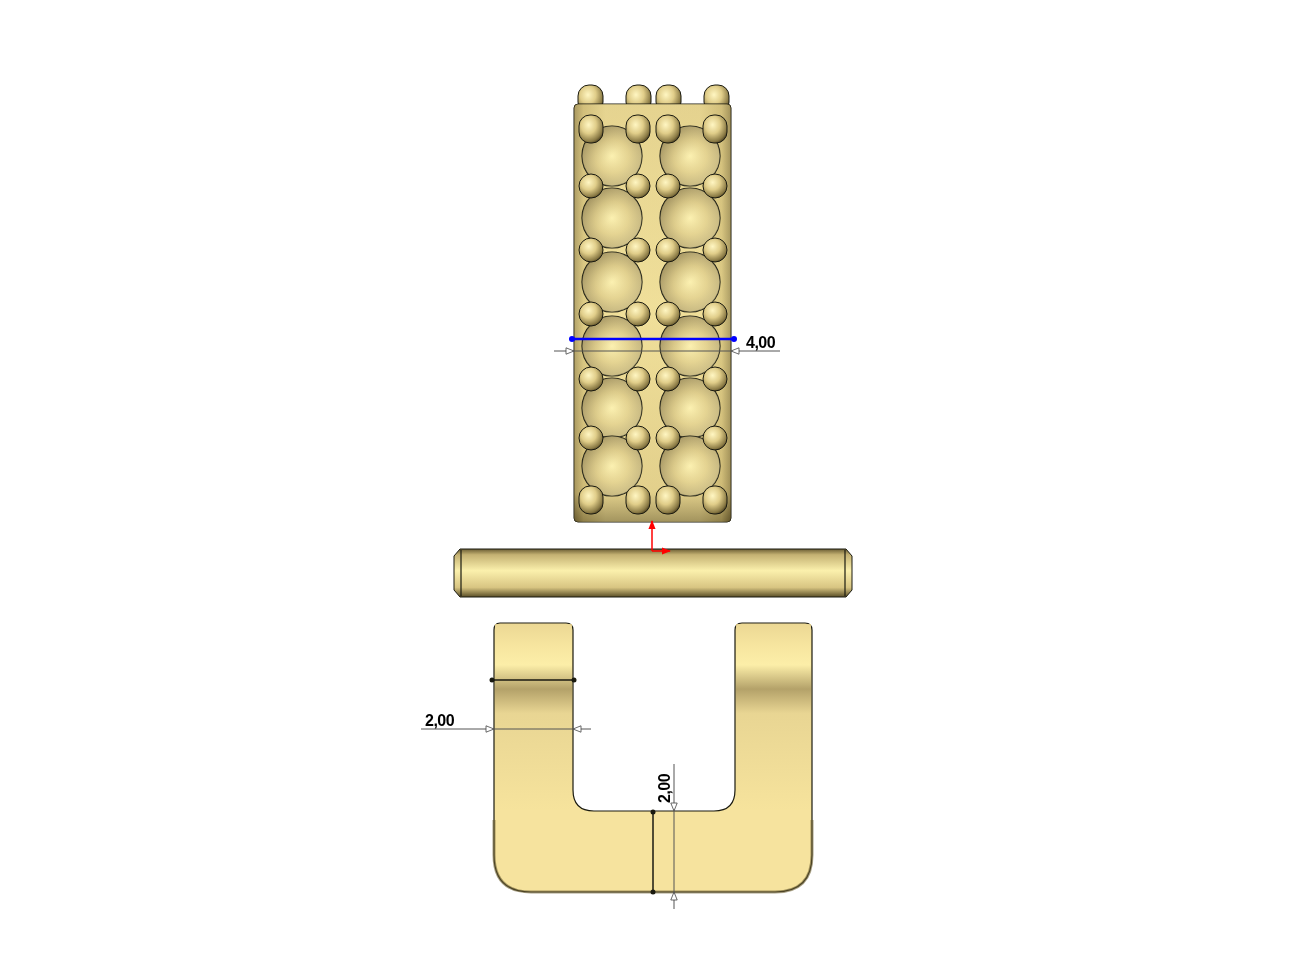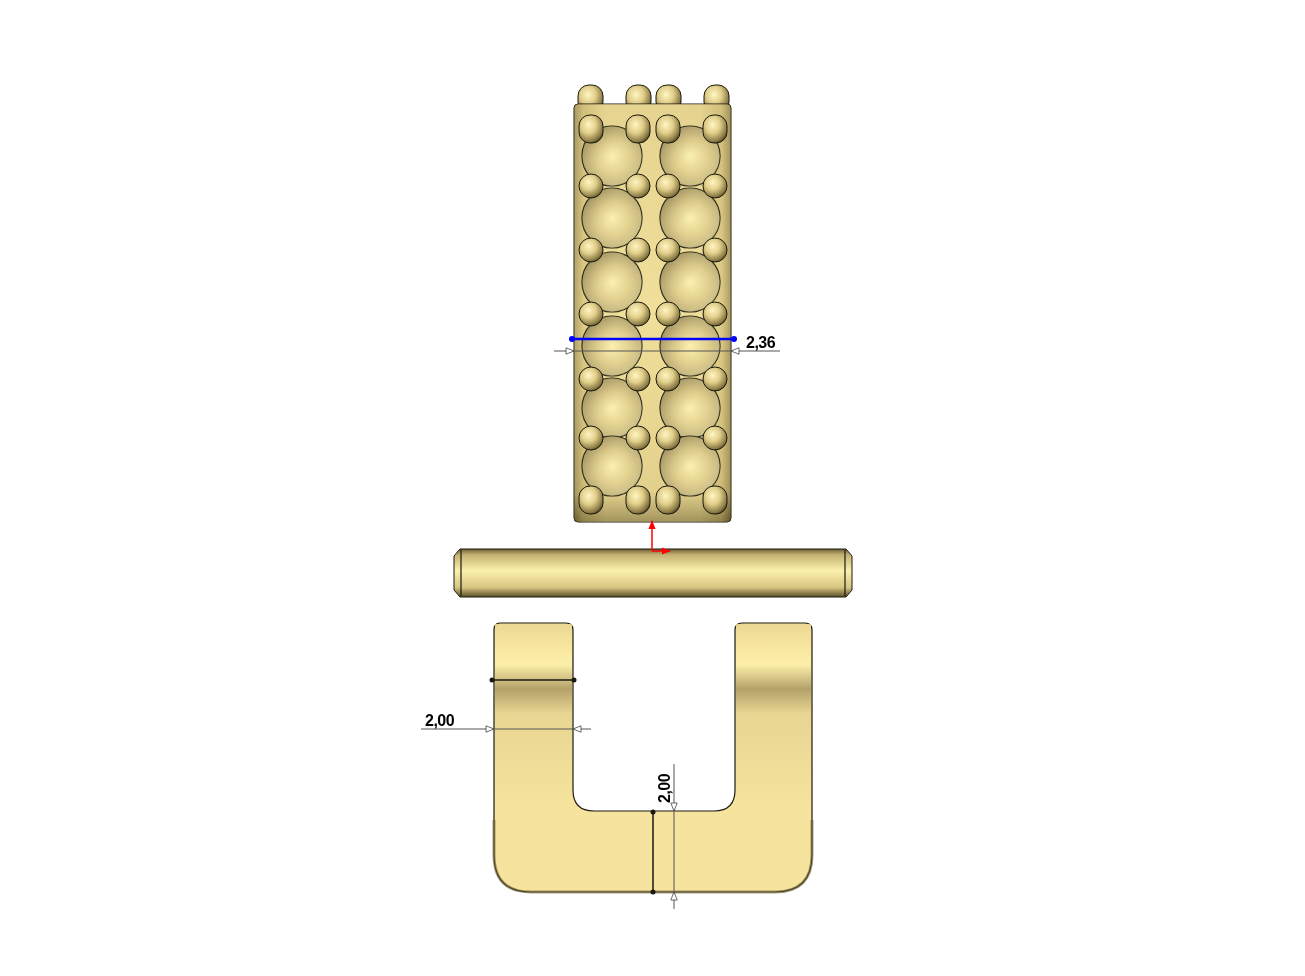--- a/index.html
+++ b/index.html
@@ -197,15 +197,15 @@
     <line x1="591" y1="729" x2="573" y2="729" stroke="#555" stroke-width="1" marker-end="url(#arrowOpen)"></line>
   </g>
 
   <g>
     <line x1="674" y1="764" x2="674" y2="811" stroke="#555" stroke-width="1" marker-end="url(#arrowOpen)"></line>
     <line x1="674" y1="811" x2="674" y2="892" stroke="#555" stroke-width="1"></line>
     <line x1="674" y1="909" x2="674" y2="892" stroke="#555" stroke-width="1" marker-end="url(#arrowOpen)"></line>
   </g>
 </svg>
 
-<div class="dim-label" style="left:746px; top:334px;">2,36</div>
+<div class="dim-label" style="left:746px; top:334px;">4,00</div>
 <div class="dim-label" style="left:425px; top:712px;">2,00</div>
 <div class="dim-label dim-vert" style="left:656px; top:803px;">2,00</div>
 
 </body></html>

